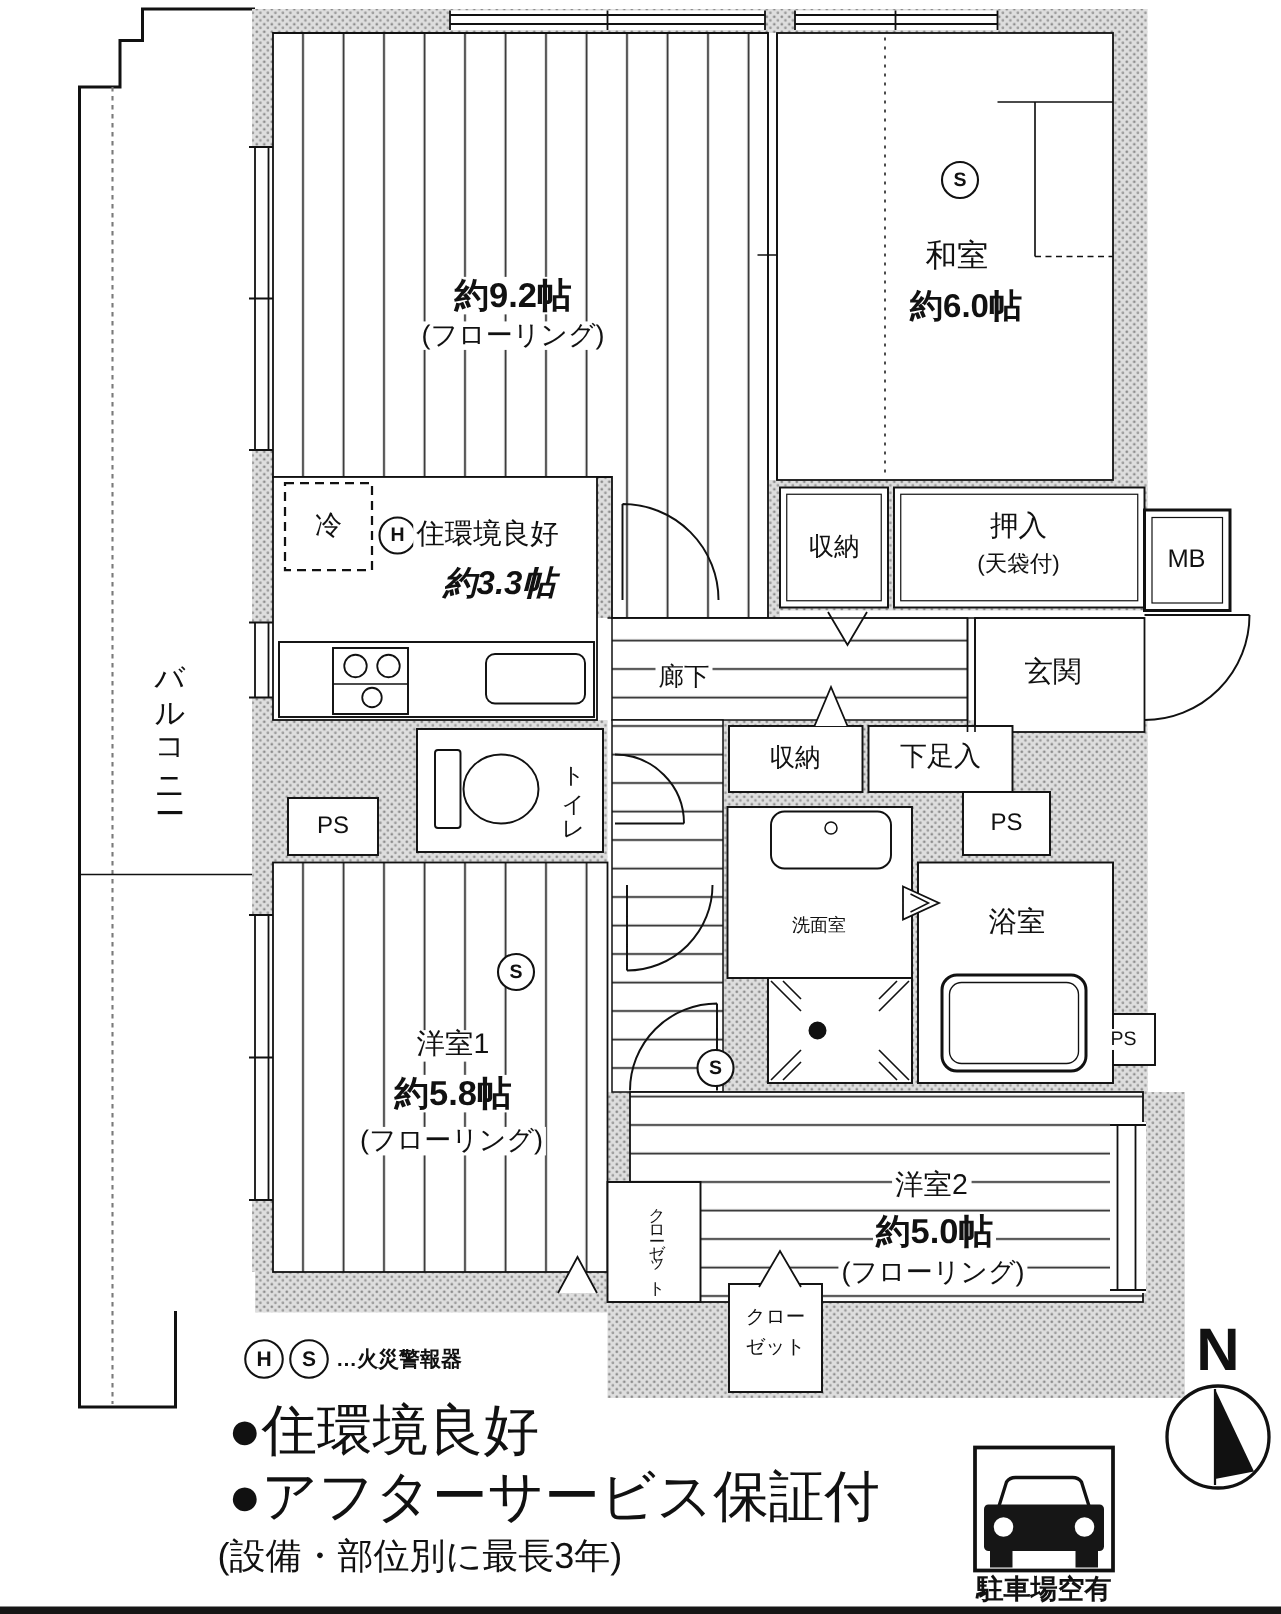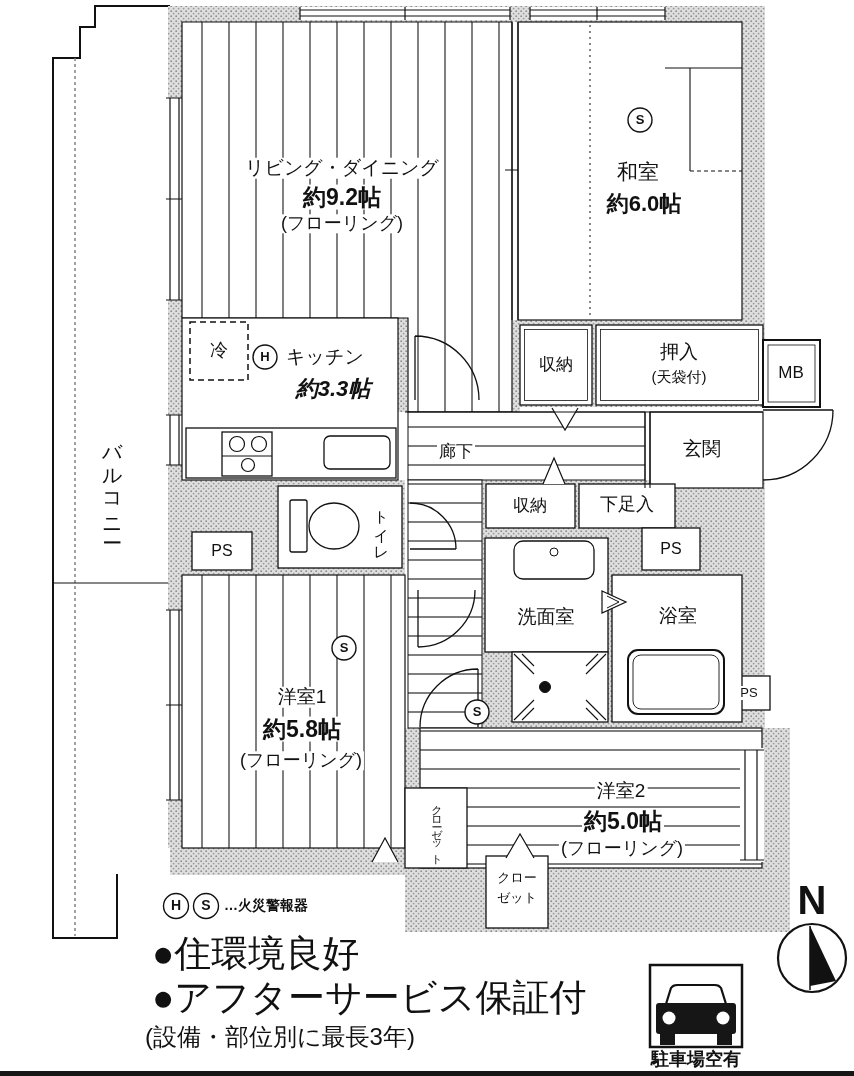--- a/index.html
+++ b/index.html
@@ -202,49 +202,48 @@
     <circle cx="723" cy="1018" r="6.5" fill="#fff"></circle>
     <rect x="660" y="1033" width="15" height="12" fill="#161616"></rect>
     <rect x="717" y="1033" width="15" height="12" fill="#161616"></rect>
   </g>
 
   <rect x="0" y="1071" width="854" height="5" fill="#161616"></rect>
 </svg>
 
 <div class="lbl vert" style="left:112px;top:482px;font-size:20px;">バルコニー</div>
 
-<div class="lbl" style="left:342px;top:168px;font-size:19px;">リビング・ダイニング</div>
 <div class="lbl bold" style="left:342px;top:197px;font-size:23px;">約9.2帖</div>
 <div class="lbl" style="left:342px;top:224px;font-size:18px;">(フローリング)</div>
 
 <div class="lbl nobg bold" style="left:640px;top:120px;font-size:13px;">S</div>
 <div class="lbl" style="left:638px;top:172px;font-size:21px;">和室</div>
 <div class="lbl bold" style="left:644px;top:204px;font-size:22px;">約6.0帖</div>
 
 <div class="lbl" style="left:219px;top:351px;font-size:18px;">冷</div>
 <div class="lbl nobg bold" style="left:265px;top:357px;font-size:13px;">H</div>
-<div class="lbl" style="left:325px;top:357px;font-size:19px;">キッチン</div>
+<div class="lbl" style="left:325px;top:357px;font-size:19px;">住環境良好</div>
 <div class="lbl bold" style="left:333px;top:389px;font-size:22px;font-style:italic;">約3.3帖</div>
 
 <div class="lbl" style="left:556px;top:365px;font-size:17px;">収納</div>
 <div class="lbl" style="left:679px;top:352px;font-size:19px;">押入</div>
 <div class="lbl" style="left:679px;top:377px;font-size:15px;">(天袋付)</div>
 <div class="lbl" style="left:791px;top:373px;font-size:17px;">MB</div>
 
 <div class="lbl" style="left:702px;top:449px;font-size:19px;">玄関</div>
 <div class="lbl" style="left:456px;top:452px;font-size:17px;">廊下</div>
 
 <div class="lbl" style="left:530px;top:506px;font-size:17px;">収納</div>
 <div class="lbl" style="left:627px;top:505px;font-size:18px;">下足入</div>
 <div class="lbl" style="left:671px;top:549px;font-size:16px;">PS</div>
 <div class="lbl" style="left:222px;top:551px;font-size:16px;">PS</div>
 <div class="lbl" style="left:749px;top:693px;font-size:13px;">PS</div>
 
 <div class="lbl vert" style="left:381px;top:527px;font-size:15px;letter-spacing:1px;">トイレ</div>
-<div class="lbl" style="left:546px;top:617px;font-size:19px;">洗面室</div>
+<div class="lbl" style="left:546px;top:617px;font-size:12px;">洗面室</div>
 <div class="lbl" style="left:678px;top:616px;font-size:19px;">浴室</div>
 
 <div class="lbl nobg bold" style="left:344px;top:648px;font-size:13px;">S</div>
 <div class="lbl" style="left:302px;top:697px;font-size:19px;">洋室1</div>
 <div class="lbl bold" style="left:302px;top:729px;font-size:23px;">約5.8帖</div>
 <div class="lbl" style="left:301px;top:761px;font-size:18px;">(フローリング)</div>
 
 <div class="lbl nobg bold" style="left:477px;top:712px;font-size:13px;">S</div>
 
 <div class="lbl" style="left:621px;top:791px;font-size:19px;">洋室2</div>

